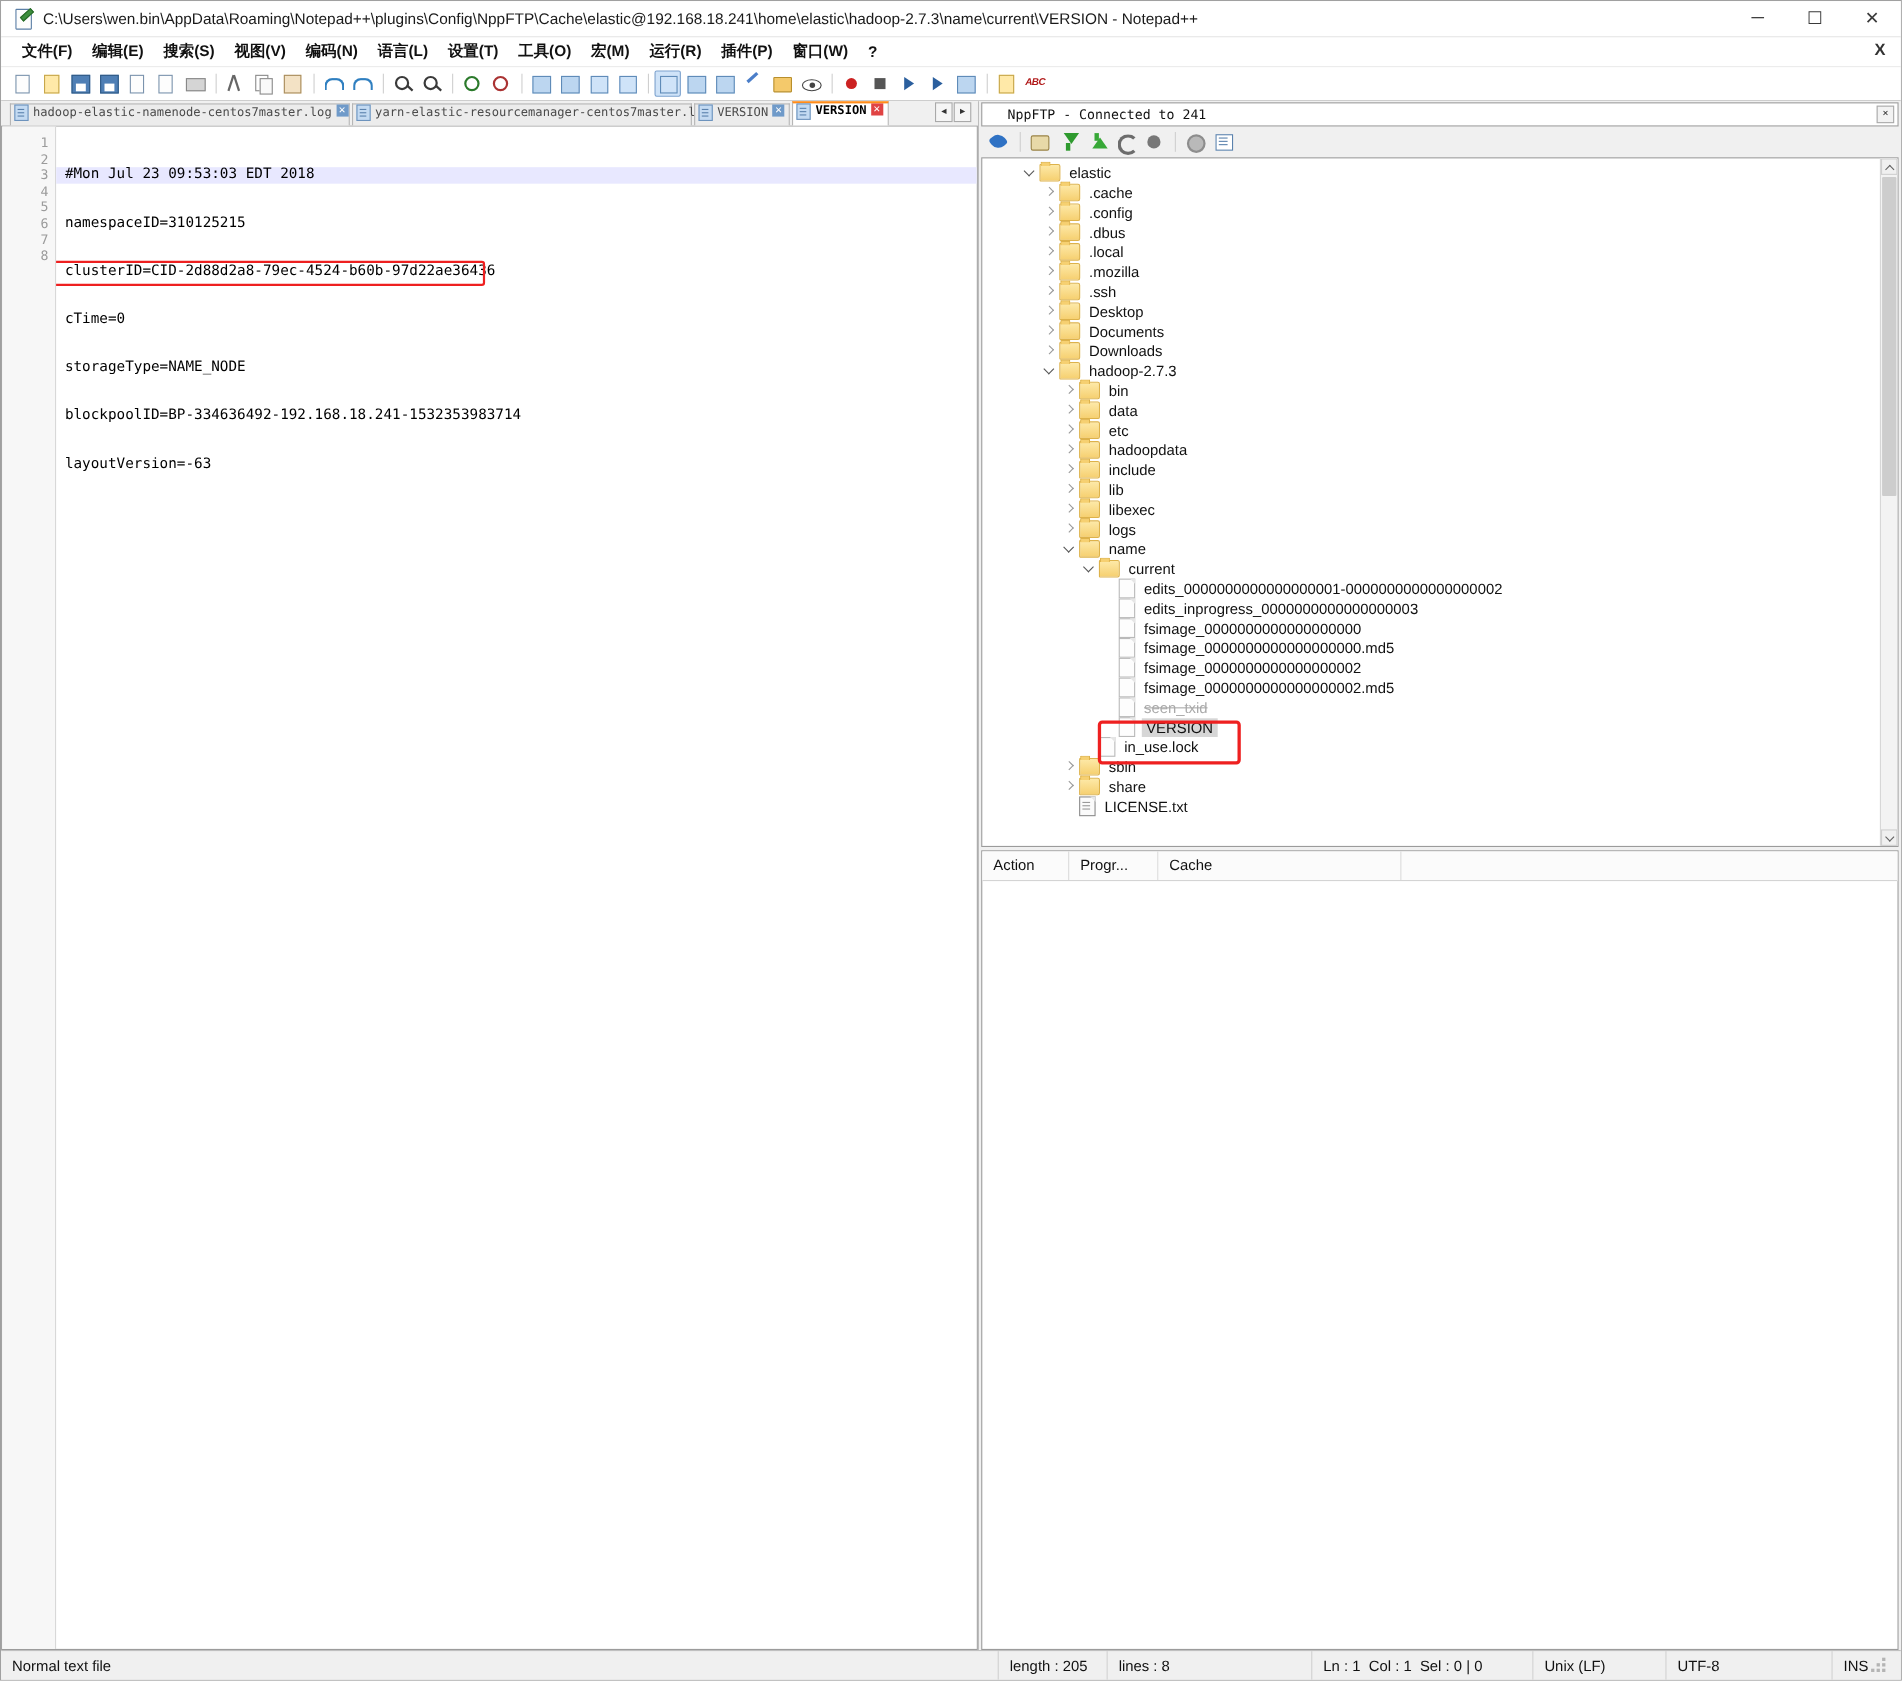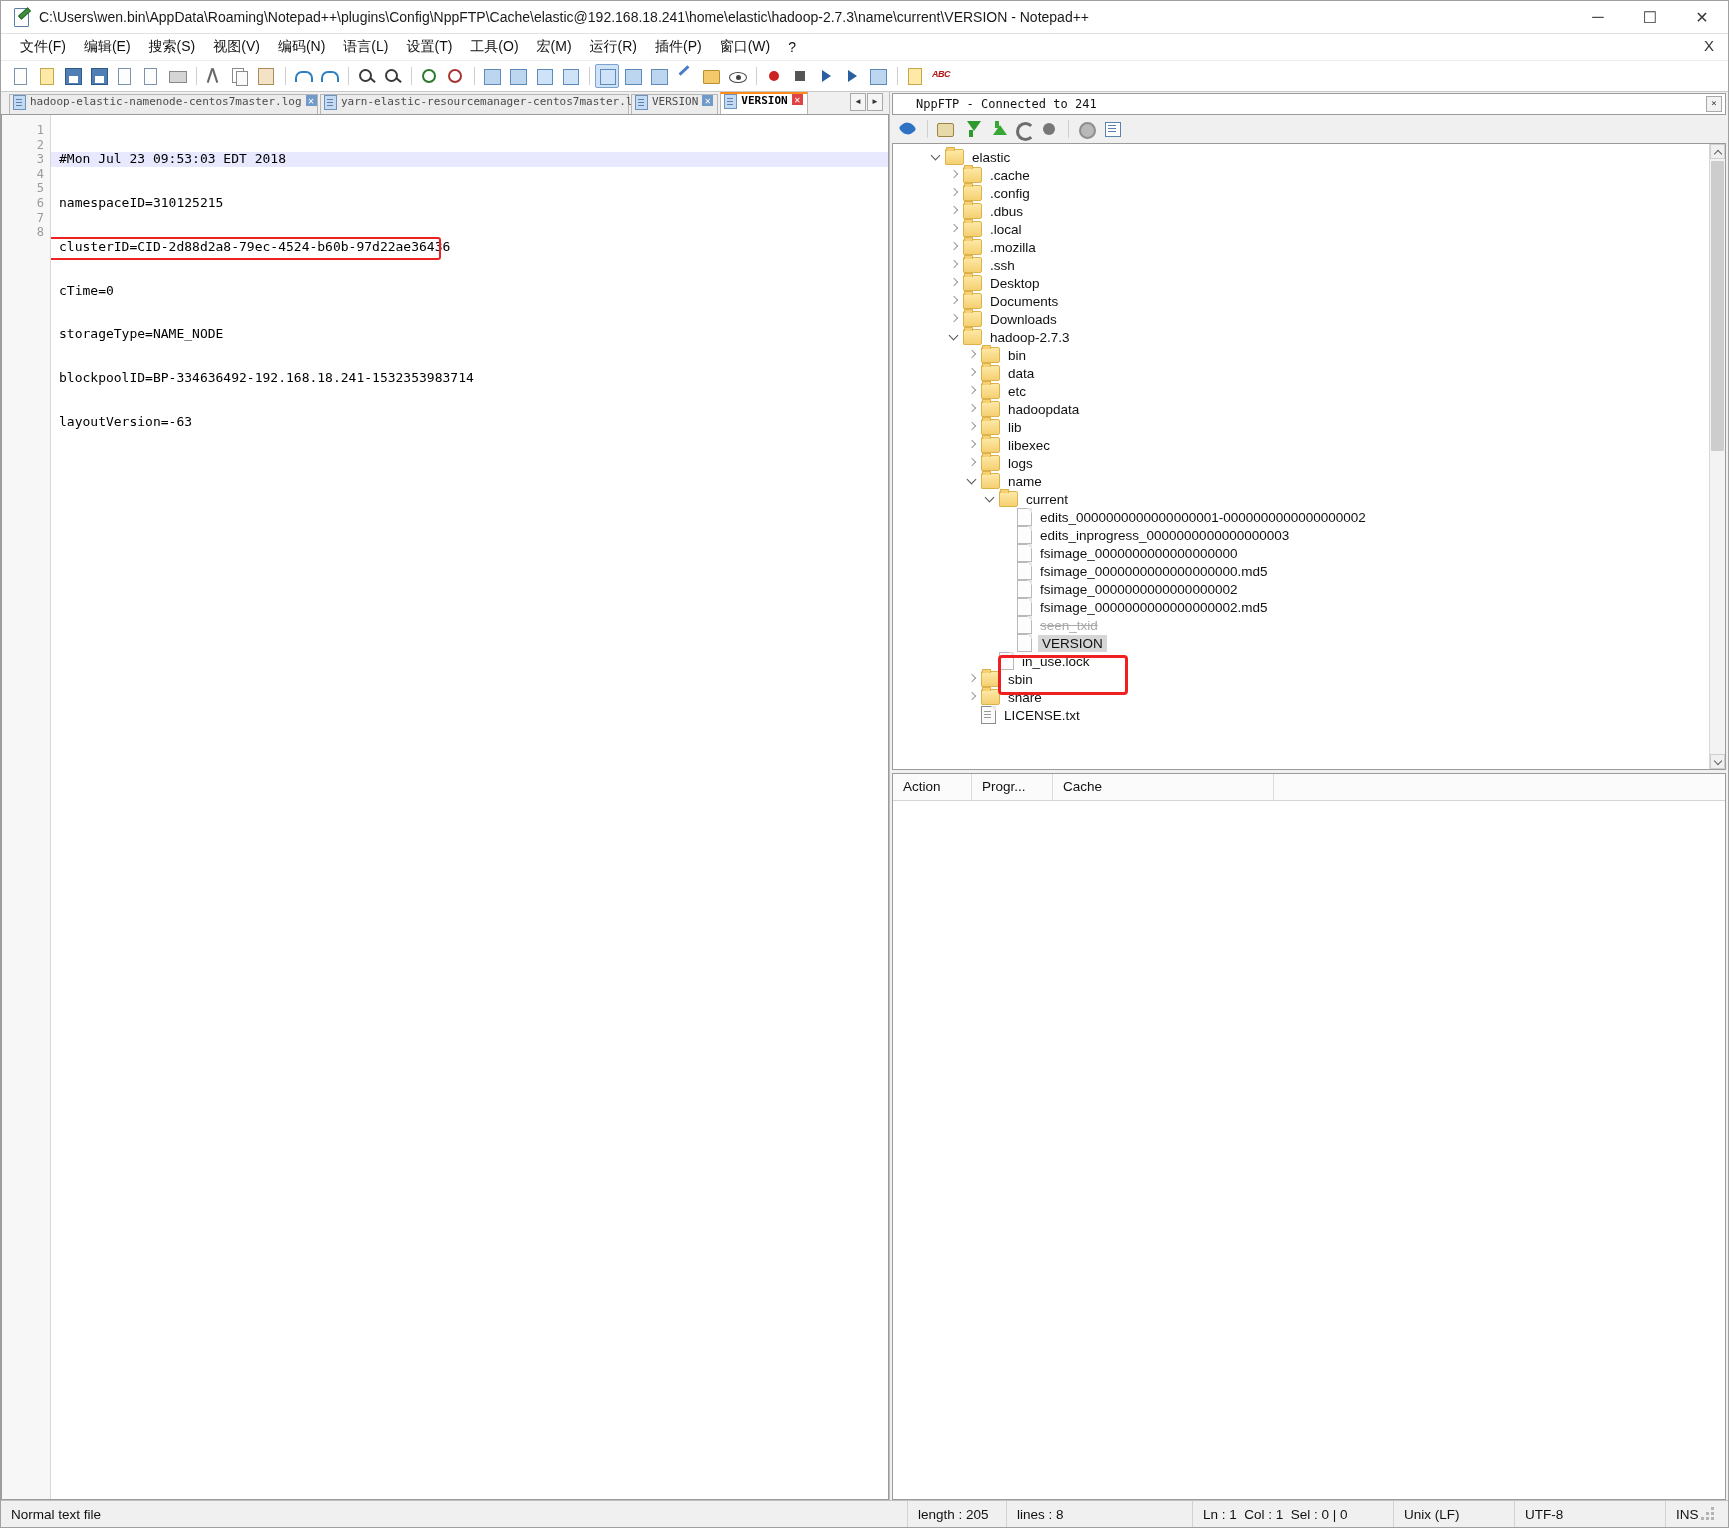--- a/index.html
+++ b/index.html
@@ -60,20 +60,21 @@
   }
 
   
   .menubar {
     height: 26px; flex: 0 0 26px;
     background: #ffffff;
     display: flex; align-items: center;
     padding-left: 10px;
     border-bottom: 1px solid #ececec;
     position: relative;
+    font-weight: bold;
   }
   .menubar .mi {
     font-size: 14px;
     padding: 3px 9px;
     color: #111;
     white-space: nowrap;
   }
   .menubar .closedoc {
     position: absolute; right: 14px; top: 3px;
     font-size: 15px; color: #333;
@@ -722,20 +723,26 @@
             <div class="trow">
               <div class="tw" style="width: 72px;"></div>
               <div class="chev closed"></div>
               <div class="folder"></div>
               <span class="tlabel">hadoopdata</span>
             </div>
             <div class="trow">
               <div class="tw" style="width: 72px;"></div>
               <div class="chev closed"></div>
               <div class="folder"></div>
+              <span class="tlabel">include</span>
+            </div>
+            <div class="trow">
+              <div class="tw" style="width: 72px;"></div>
+              <div class="chev closed"></div>
+              <div class="folder"></div>
               <span class="tlabel">lib</span>
             </div>
             <div class="trow">
               <div class="tw" style="width: 72px;"></div>
               <div class="chev closed"></div>
               <div class="folder"></div>
               <span class="tlabel">libexec</span>
             </div>
             <div class="trow">
               <div class="tw" style="width: 72px;"></div>

